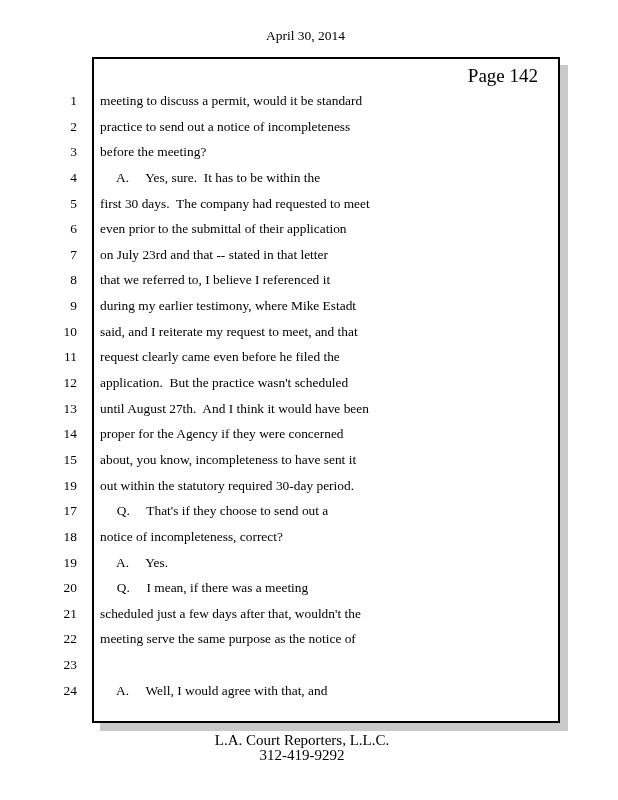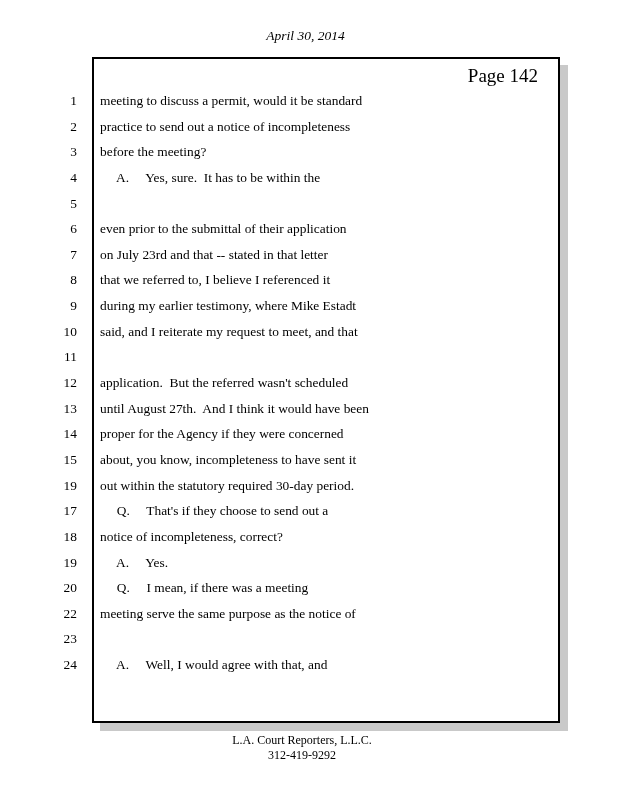--- a/index.html
+++ b/index.html
@@ -13,21 +13,20 @@
     overflow: hidden;
   }
   .header-date {
     position: absolute;
     top: 28px;
     left: 0;
     width: 611px;
     text-align: center;
     font-size: 13.5px;
     line-height: 16px;
-    font-style: italic;
   }
   .sheet {
     position: absolute;
     left: 92px;
     top: 57px;
     width: 468px;
     height: 666px;
     box-sizing: border-box;
     border: 2px solid #000000;
     background: #ffffff;
@@ -61,21 +60,21 @@
   .tline .txt {
     margin-left: 23px;
     white-space: pre;
   }
   .footer {
     position: absolute;
     top: 733px;
     left: 0;
     width: 604px;
     text-align: center;
-    font-size: 12px;
+    font-size: 15px;
     line-height: 14.5px;
   }
 </style>
 </head>
 <body>
 
 <div class="page">
 
   <div class="header-date">April 30, 2014</div>
 
@@ -95,20 +94,21 @@
       <div class="tline">
         <span class="num">3</span>
         <span class="txt">before the meeting?</span>
       </div>
       <div class="tline">
         <span class="num">4</span>
         <span class="txt">     A.     Yes, sure.  It has to be within the</span>
       </div>
       <div class="tline">
         <span class="num">5</span>
+        <span class="txt">first 30 days.  The company had requested to meet</span>
       </div>
       <div class="tline">
         <span class="num">6</span>
         <span class="txt">even prior to the submittal of their application</span>
       </div>
       <div class="tline">
         <span class="num">7</span>
         <span class="txt">on July 23rd and that -- stated in that letter</span>
       </div>
       <div class="tline">
@@ -118,24 +118,25 @@
       <div class="tline">
         <span class="num">9</span>
         <span class="txt">during my earlier testimony, where Mike Estadt</span>
       </div>
       <div class="tline">
         <span class="num">10</span>
         <span class="txt">said, and I reiterate my request to meet, and that</span>
       </div>
       <div class="tline">
         <span class="num">11</span>
+        <span class="txt">request clearly came even before he filed the</span>
       </div>
       <div class="tline">
         <span class="num">12</span>
-        <span class="txt">application.  But the referred wasn't scheduled</span>
+        <span class="txt">application.  But the practice wasn't scheduled</span>
       </div>
       <div class="tline">
         <span class="num">13</span>
         <span class="txt">until August 27th.  And I think it would have been</span>
       </div>
       <div class="tline">
         <span class="num">14</span>
         <span class="txt">proper for the Agency if they were concerned</span>
       </div>
       <div class="tline">
@@ -156,20 +157,24 @@
       </div>
       <div class="tline">
         <span class="num">19</span>
         <span class="txt">     A.     Yes.</span>
       </div>
       <div class="tline">
         <span class="num">20</span>
         <span class="txt">     Q.     I mean, if there was a meeting</span>
       </div>
       <div class="tline">
+        <span class="num">21</span>
+        <span class="txt">scheduled just a few days after that, wouldn't the</span>
+      </div>
+      <div class="tline">
         <span class="num">22</span>
         <span class="txt">meeting serve the same purpose as the notice of</span>
       </div>
       <div class="tline">
         <span class="num">23</span>
       </div>
       <div class="tline">
         <span class="num">24</span>
         <span class="txt">     A.     Well, I would agree with that, and</span>
       </div>

